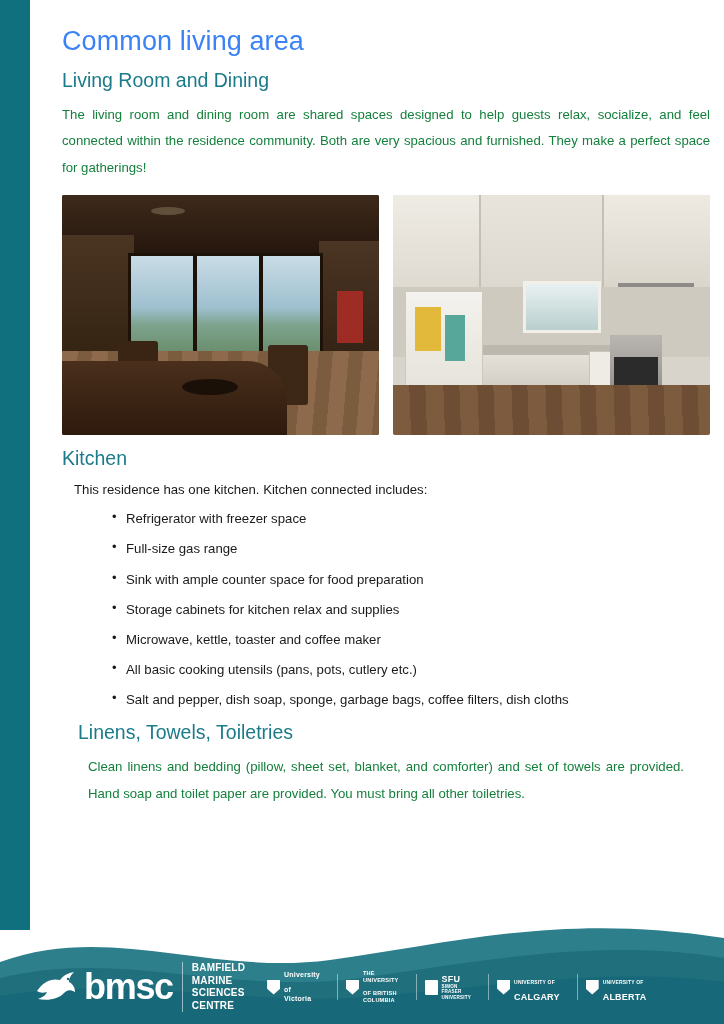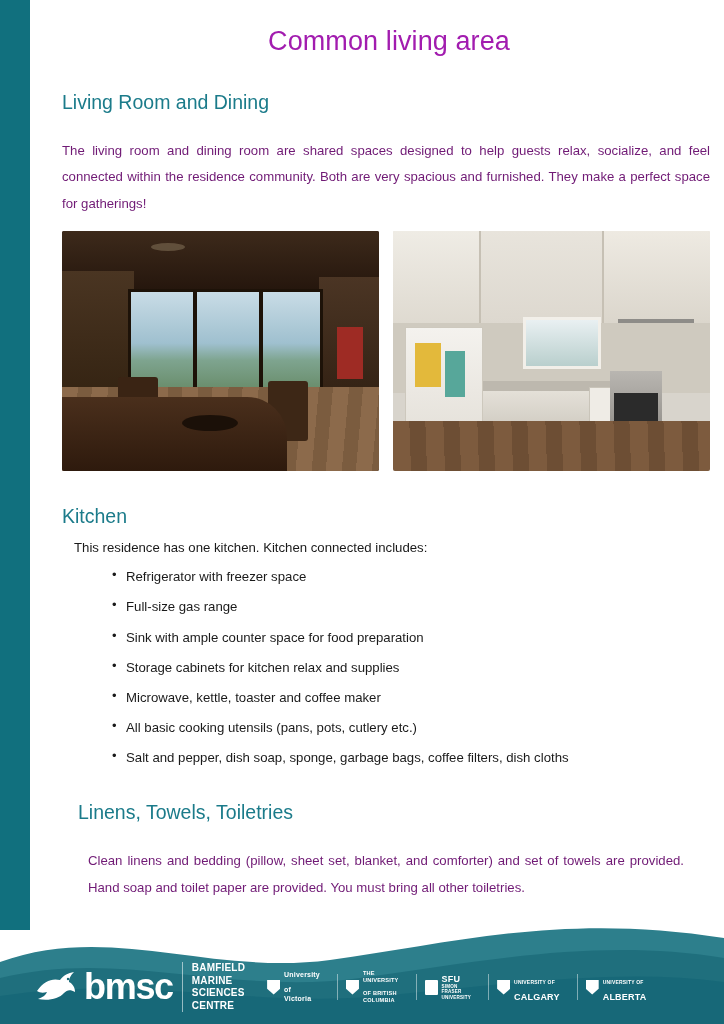--- a/index.html
+++ b/index.html
@@ -28,37 +28,36 @@
   .content {
     position: absolute;
     left: 62px;
     top: 0;
     width: 662px;
     padding-right: 8px;
   }
   h1.title {
     font-size: 27px;
     font-weight: 400;
-    color: #a21caf;
+    color: #3b82f6;
     margin: 26px 0 0 0;
     letter-spacing: 0.1px;
-    text-align: center;
   }
   h2.section {
     font-size: 19.5px;
     font-weight: 400;
     color: #1b7b8a;
-    margin: 34px 0 0 0;
+    margin: 12px 0 0 0;
   }
   h2.section.indented { margin-left: 16px; }
   p.body-text {
     font-size: 13.2px;
-    color: #701a75;
+    color: #15803d;
     line-height: 2.0;
-    margin: 24px 0 0 0;
+    margin: 10px 0 0 0;
     text-align: justify;
     width: 648px;
   }
   p.body-text.indented {
     margin-left: 26px;
     width: 596px;
   }
   .photos {
     display: flex;
     gap: 14px;

